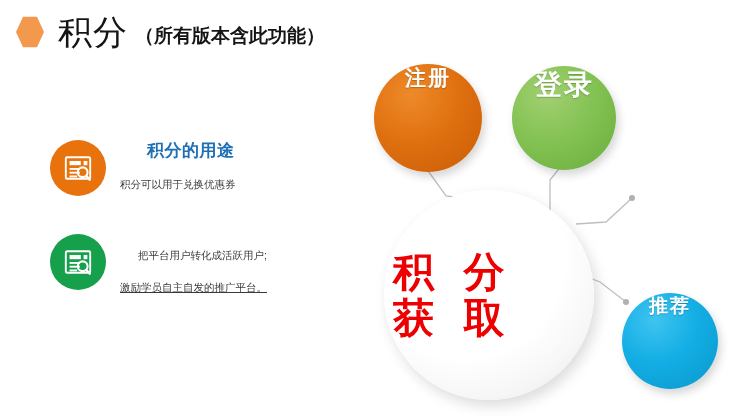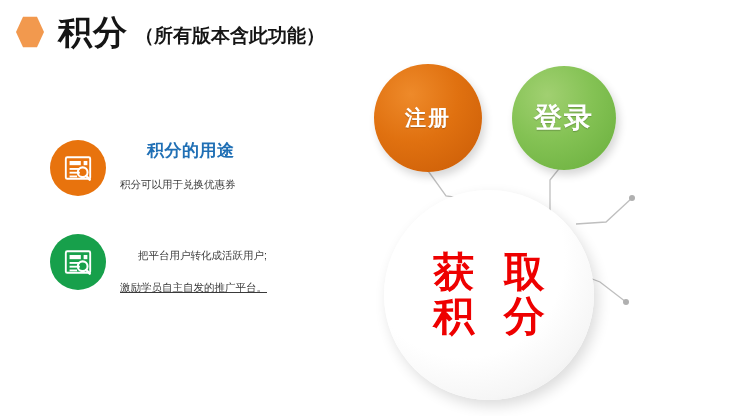--- a/index.html
+++ b/index.html
@@ -28,21 +28,21 @@
     width: 28px;
     height: 32px;
     background: #F2994E;
     -webkit-clip-path: polygon(25% 2%, 75% 2%, 100% 50%, 75% 98%, 25% 98%, 0% 50%);
     clip-path: polygon(25% 2%, 75% 2%, 100% 50%, 75% 98%, 25% 98%, 0% 50%);
     margin-right: 14px;
     flex: 0 0 auto;
   }
   .title-main {
     font-size: 34px;
-    font-weight: bold;
+    font-weight: normal;
     color: #151515;
     letter-spacing: 1px;
     line-height: 1;
   }
   .title-sub {
     font-size: 19px;
     font-weight: bold;
     color: #151515;
     margin-left: 7px;
     line-height: 1;
@@ -99,21 +99,20 @@
   .diagram svg.links {
     position: absolute;
     left: 0; top: 0;
     width: 390px; height: 366px;
   }
 
   .node {
     position: absolute;
     border-radius: 50%;
     display: flex;
-    align-items: center;
     justify-content: center;
     color: #ffffff;
     font-weight: bold;
     letter-spacing: 2px;
     text-shadow: 0 1px 1px rgba(0,0,0,0.22);
   }
   .node .lbl { pointer-events: none; }
 
   .node-register {
     left: 14px; top: 14px; width: 108px; height: 108px;
@@ -220,27 +219,30 @@
     </g>
     <g fill="#B0B0B0">
       <circle cx="66" cy="118" r="3"></circle>
       <circle cx="206" cy="110" r="3"></circle>
       <circle cx="272" cy="148" r="3"></circle>
       <circle cx="266" cy="252" r="3"></circle>
     </g>
   </svg>
 
   <div class="node node-center">
+    <div class="center-line l1">积 分</div>
     <div class="center-line l2">获 取</div>
-    <div class="center-line l1">积 分</div>
   </div>
 
   <div class="node node-register">
     <span class="lbl">注册</span>
   </div>
 
   <div class="node node-login">
     <span class="lbl">登录</span>
   </div>
 
 
+  <div class="node node-recommend">
+    <span class="lbl">推荐</span>
+  </div>
 
 </div>
 
 </body></html>

